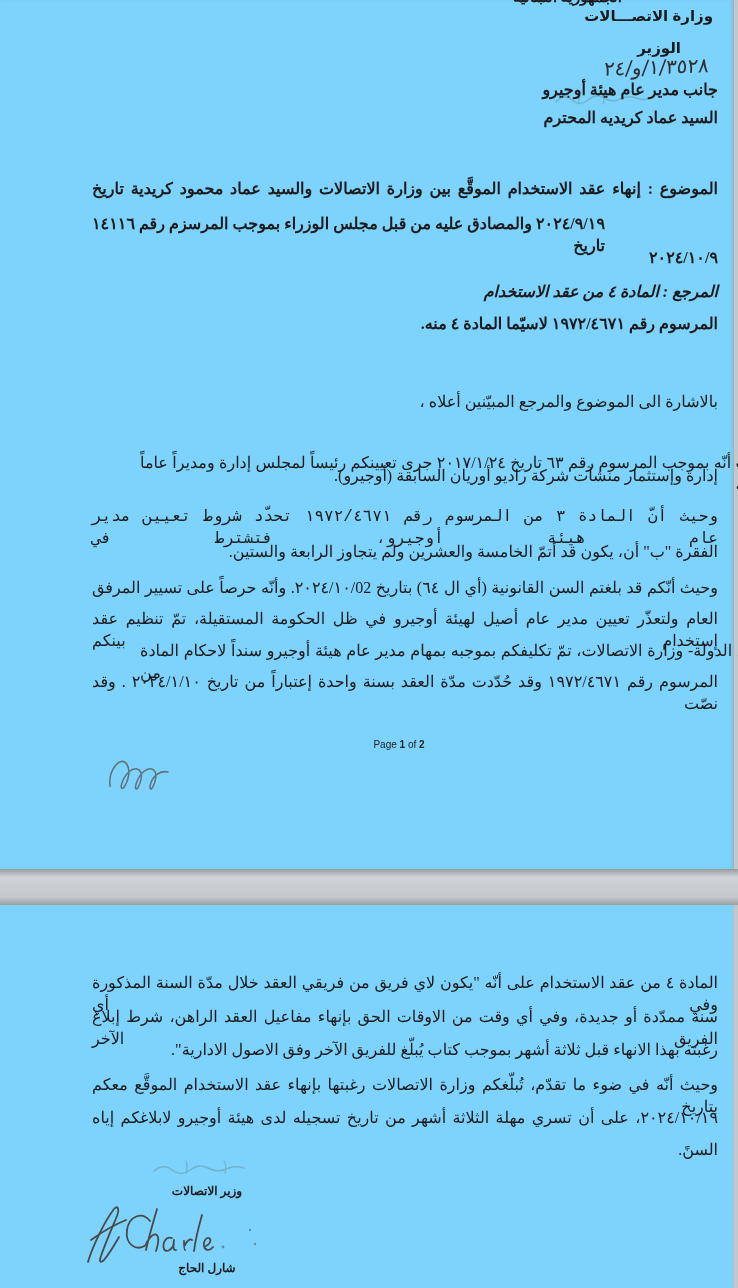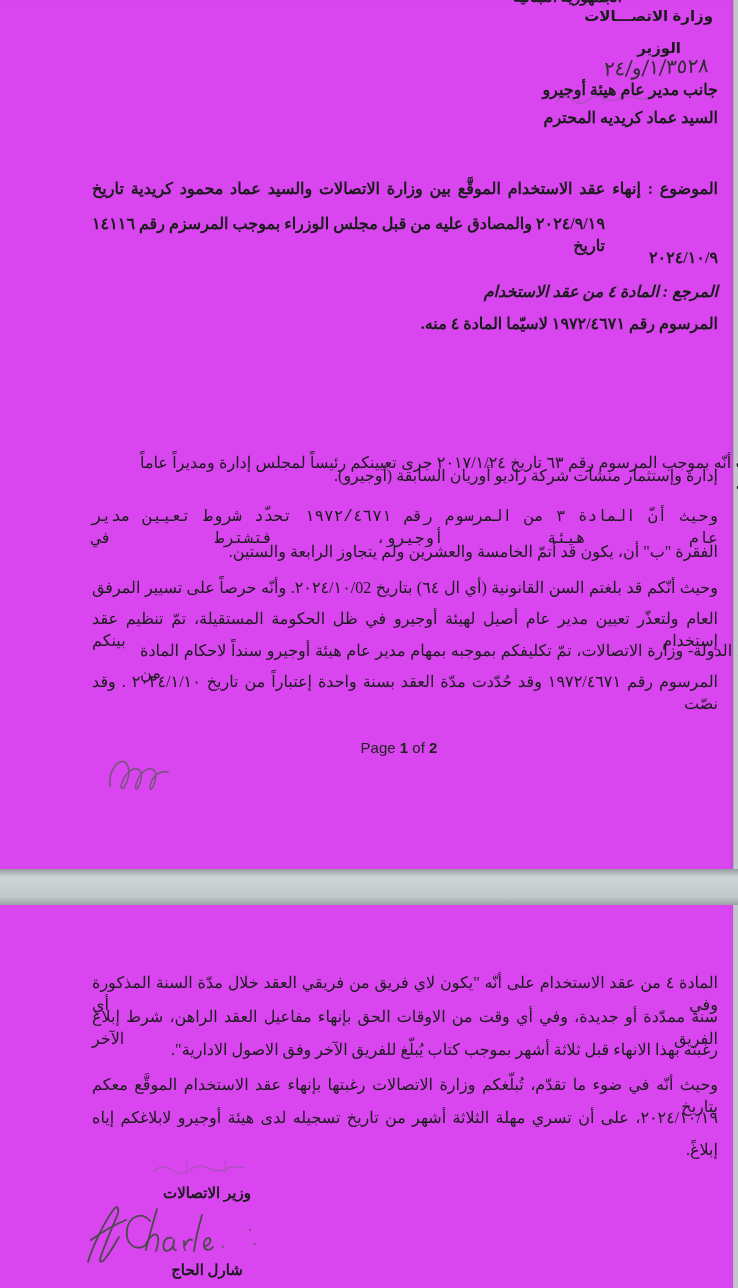--- a/index.html
+++ b/index.html
@@ -1,40 +1,40 @@
 <!DOCTYPE html>
 <html lang="ar"><head>
 <meta charset="utf-8">
 <style>
   html,body{margin:0;padding:0;}
   body{background:#c2c7ca;}
   .scan{position:relative;width:738px;height:1288px;overflow:hidden;background:#c2c7ca;
         font-family:"Liberation Serif","DejaVu Serif",serif;color:#1b1b1d;}
-  .page{position:absolute;left:0;width:733px;background:#d946ef;}
+  .page{position:absolute;left:0;width:733px;background:#7dd3fc;}
   .page1{top:0;height:869px;border-right:1px solid #a9afb3;box-shadow:inset -2px 0 3px rgba(0,0,0,.05);}
   .page2{top:905px;height:383px;border-right:1px solid #b9bfc2;}
   .gap{position:absolute;top:869px;left:0;width:738px;height:36px;
        background:linear-gradient(#969ca0,#ced3d6 22%,#c3c8cb 78%,#9aa0a4);}
   .line{position:absolute;left:92px;width:626px;direction:rtl;text-align:right;
         font-size:16px;line-height:22px;white-space:normal;}
   .just{text-align:justify;text-align-last:justify;}
   .b{font-weight:bold;}
   .sans{font-family:"Liberation Sans","DejaVu Sans",sans-serif;}
   .hdr{position:absolute;direction:rtl;white-space:nowrap;}
   .cutclip{position:absolute;top:0;right:30px;height:6px;width:190px;overflow:hidden;
            direction:rtl;text-align:left;}
   .cutclip span{display:inline-block;transform:translateY(-12px);font-weight:bold;font-size:15px;}
   .handref{font-size:20px;letter-spacing:3px;color:#2e2e30;
            direction:ltr;unicode-bidi:bidi-override;
            transform:rotate(-2deg) skewX(-6deg);
            font-family:"DejaVu Sans",sans-serif;}
   .footer{position:absolute;top:739px;left:259px;width:280px;text-align:center;
-          font-size:15px;color:#222;font-family:"Liberation Sans","DejaVu Sans",sans-serif;}
+          font-size:10px;color:#222;font-family:"Liberation Sans","DejaVu Sans",sans-serif;}
   .sigblock{position:absolute;left:118px;width:178px;text-align:center;direction:rtl;
-            font-size:15px;font-weight:bold;}
+            font-size:12px;font-weight:bold;}
   svg{display:block;}
 </style>
 </head>
 <body>
 
 <div class="scan">
 
   <div class="page page1">
 
     <div class="cutclip">
@@ -54,20 +54,21 @@
 
     <div class="line b" style="top:79px;padding-right:148px;">جانب مدير عام هيئة أوجيرو</div>
     <div class="line b" style="top:107px;padding-right:175px;">السيد عماد كريديه المحترم</div>
 
     <div class="line b just" style="top:178px;">الموضوع : إنهاء عقد الاستخدام الموقَّع بين وزارة الاتصالات والسيد عماد محمود كريدية تاريخ</div>
     <div class="line b just" style="top:213px;padding-right:113px;width:513px;">٢٠٢٤/٩/١٩ والمصادق عليه من قبل مجلس الوزراء بموجب المرسزم رقم ١٤١١٦ تاريخ</div>
     <div class="line b" style="top:247px;padding-right:303px;">٢٠٢٤/١٠/٩</div>
     <div class="line b" style="top:281px;font-style:italic;">المرجع : المادة ٤ من عقد الاستخدام</div>
     <div class="line b" style="top:313px;padding-right:133px;">المرسوم رقم ١٩٧٢/٤٦٧١ لاسيّما المادة ٤ منه.</div>
 
+    <div class="line" style="top:391px;padding-right:8px;">بالاشارة الى الموضوع والمرجع المبيّنين أعلاه ،</div>
 
     <div class="line just" style="top:452px;margin-left:48px;">حيث أنّه بموجب المرسوم رقم ٦٣ تاريخ ٢٠١٧/١/٢٤ جرى تعيينكم رئيساً لمجلس إدارة ومديراً عاماً لهيئة</div>
     <div class="line" style="top:465px;">إدارة وإستثمار منشآت شركة راديو أوريان السابقة (أوجيرو).</div>
 
     <div class="line just" style="top:506px;font-family:Liberation Mono, monospace;">وحيث أنّ المادة ٣ من المرسوم رقم ١٩٧٢/٤٦٧١ تحدّد شروط تعيين مدير عام هيئة أوجيرو، فتشترط في</div>
     <div class="line" style="top:541px;">الفقرة "ب" أن، يكون قد أتمّ الخامسة والعشرين ولم يتجاوز الرابعة والستين.</div>
 
     <div class="line just" style="top:577px;">وحيث أنّكم قد بلغتم السن القانونية (أي ال ٦٤) بتاريخ ٢٠٢٤/١٠/02. وأنّه حرصاً على تسيير المرفق</div>
     <div class="line just" style="top:608px;">العام ولتعذّر تعيين مدير عام أصيل لهيئة أوجيرو في ظل الحكومة المستقيلة، تمّ تنظيم عقد إستخدام بينكم</div>
     <div class="line just" style="top:640px;margin-left:48px;">وبين الدولة- وزارة الاتصالات، تمّ تكليفكم بموجبه بمهام مدير عام هيئة أوجيرو سنداً لاحكام المادة ٤ من</div>
@@ -85,21 +86,21 @@
   <div class="gap"></div>
 
   <div class="page page2"></div>
 
   <div class="line just" style="top:972px;">المادة ٤ من عقد الاستخدام على أنّه "يكون لاي فريق من فريقي العقد خلال مدّة السنة المذكورة وفي أي</div>
   <div class="line" style="top:1039px;">رغبته بهذا الانهاء قبل ثلاثة أشهر بموجب كتاب يُبلّغ للفريق الآخر وفق الاصول الادارية".</div>
   <div class="line just" style="top:1006px;">سنة ممدّدة أو جديدة، وفي أي وقت من الاوقات الحق بإنهاء مفاعيل العقد الراهن، شرط إبلاغ الفريق الآخر</div>
 
   <div class="line just" style="top:1074px;">وحيث أنّه في ضوء ما تقدّم، تُبلّغكم وزارة الاتصالات رغبتها بإنهاء عقد الاستخدام الموقَّع معكم بتاريخ</div>
   <div class="line just" style="top:1107px;">٢٠٢٤/١٠/١٩، على أن تسري مهلة الثلاثة أشهر من تاريخ تسجيله لدى هيئة أوجيرو لابلاغكم إياه</div>
-  <div class="line" style="top:1139px;">إبلاغً.</div>
+  <div class="line" style="top:1139px;">السنً.</div>
 
   <svg width="125" height="26" viewBox="0 0 125 26" style="position:absolute;left:146px;top:1155px;opacity:.3;">
     <path d="M8,16 q9,-8 18,-1 t18,0 t18,-2 t18,1 t18,-1" stroke="#566" stroke-width="1.5" fill="none" stroke-linecap="round"></path>
     <path d="M40,6 q2,6 0,12 M78,6 q3,6 1,12" stroke="#566" stroke-width="1.2" fill="none" stroke-linecap="round"></path>
   </svg>
 
   <div class="sigblock" style="top:1184px;">وزير الاتصالات</div>
 
   <svg width="225" height="70" viewBox="0 0 225 70" style="position:absolute;left:82px;top:1200px;">
     <g stroke="#4a4a4a" stroke-width="1.8" fill="none" stroke-linecap="round">

